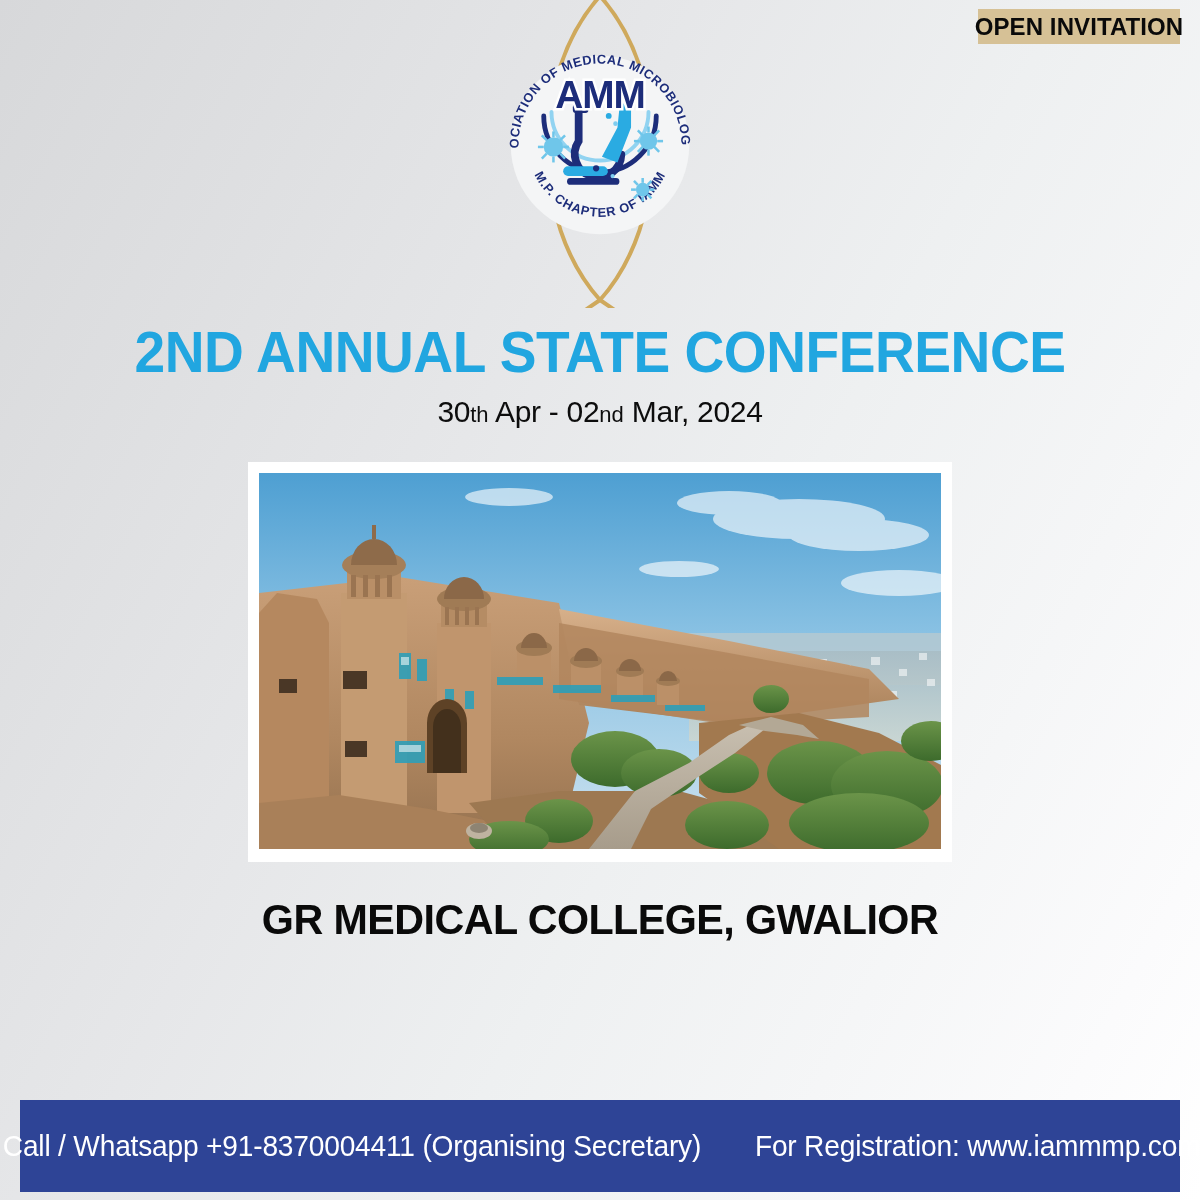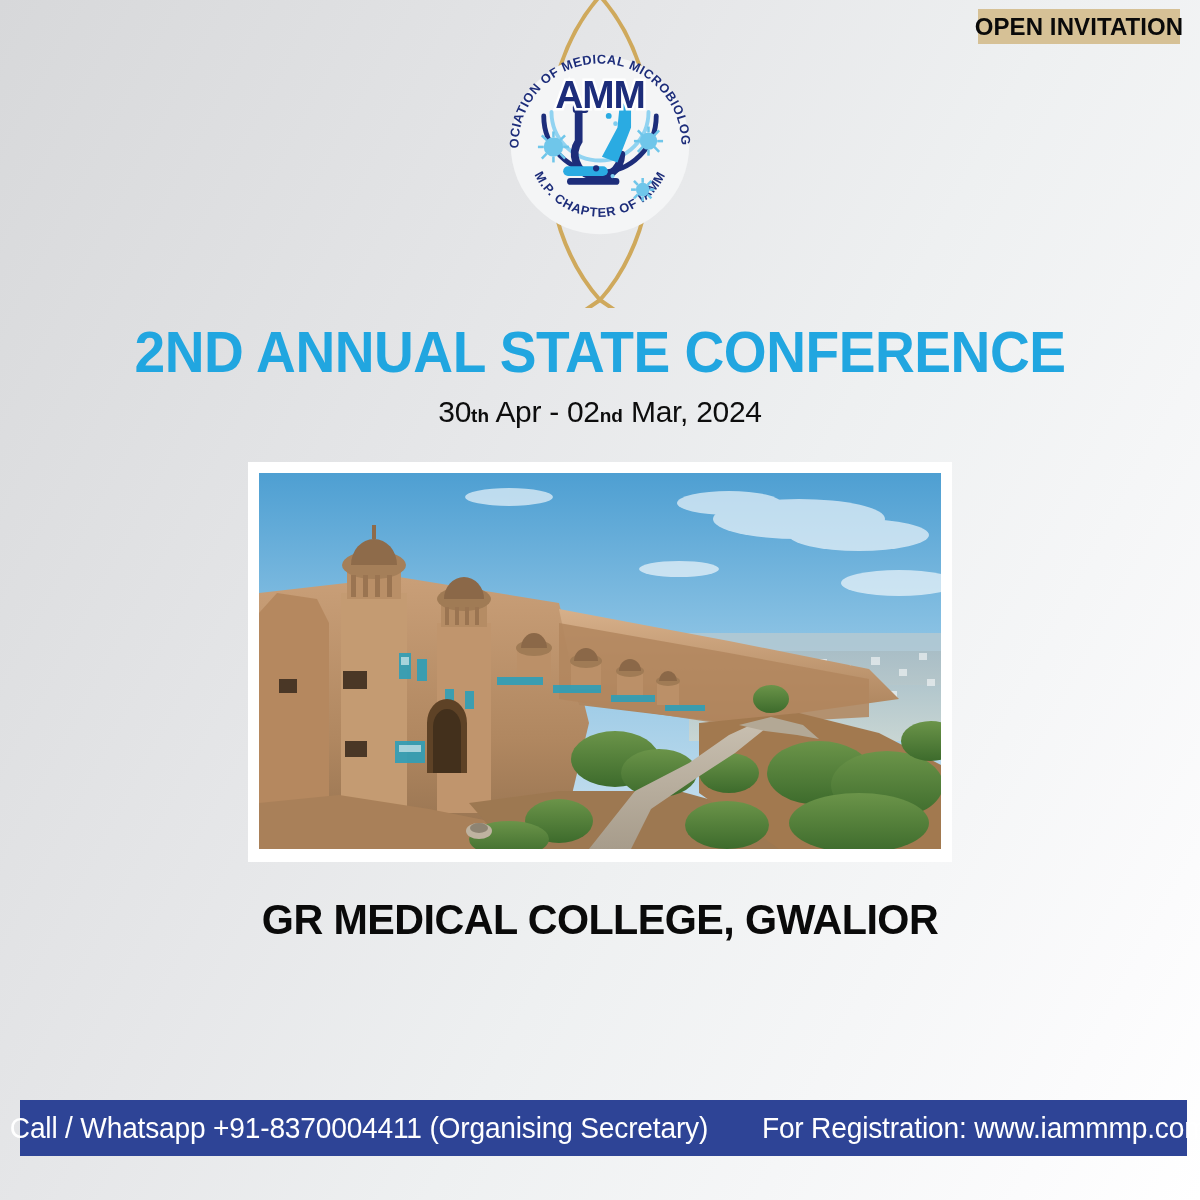--- a/index.html
+++ b/index.html
@@ -95,22 +95,22 @@
     color: #0d0d0d;
     white-space: nowrap;
     line-height: 1.1;
   }
   #conference-dates .d-main {
     font-size: 30px;
     font-weight: normal;
     letter-spacing: -0.3px;
   }
   #conference-dates .d-ord {
-    font-size: 19px;
-    font-weight: bold;
+    font-size: 22px;
+    font-weight: normal;
     letter-spacing: 0;
   }
 
   
   #venue-photo-frame {
     position: absolute;
     left: 248px;
     top: 462px;
     width: 704px;
     height: 400px;
@@ -171,26 +171,25 @@
     display: inline-block;
     width: 100%;
   }
 
   
   #footer-bar {
     position: absolute;
     left: 20px;
     top: 1100px;
     width: 1160px;
-    height: 56px;
+    height: 92px;
     background: #2e4496;
     display: flex;
     align-items: center;
     justify-content: center;
-    padding-left: 7px;
   }
   #footer-bar .foot-text {
     font-size: 29px;
     color: #ffffff;
     letter-spacing: -0.2px;
     white-space: nowrap;
     transform: scaleX(0.97);
   }
   #footer-bar .foot-sep {
     display: inline-block;

